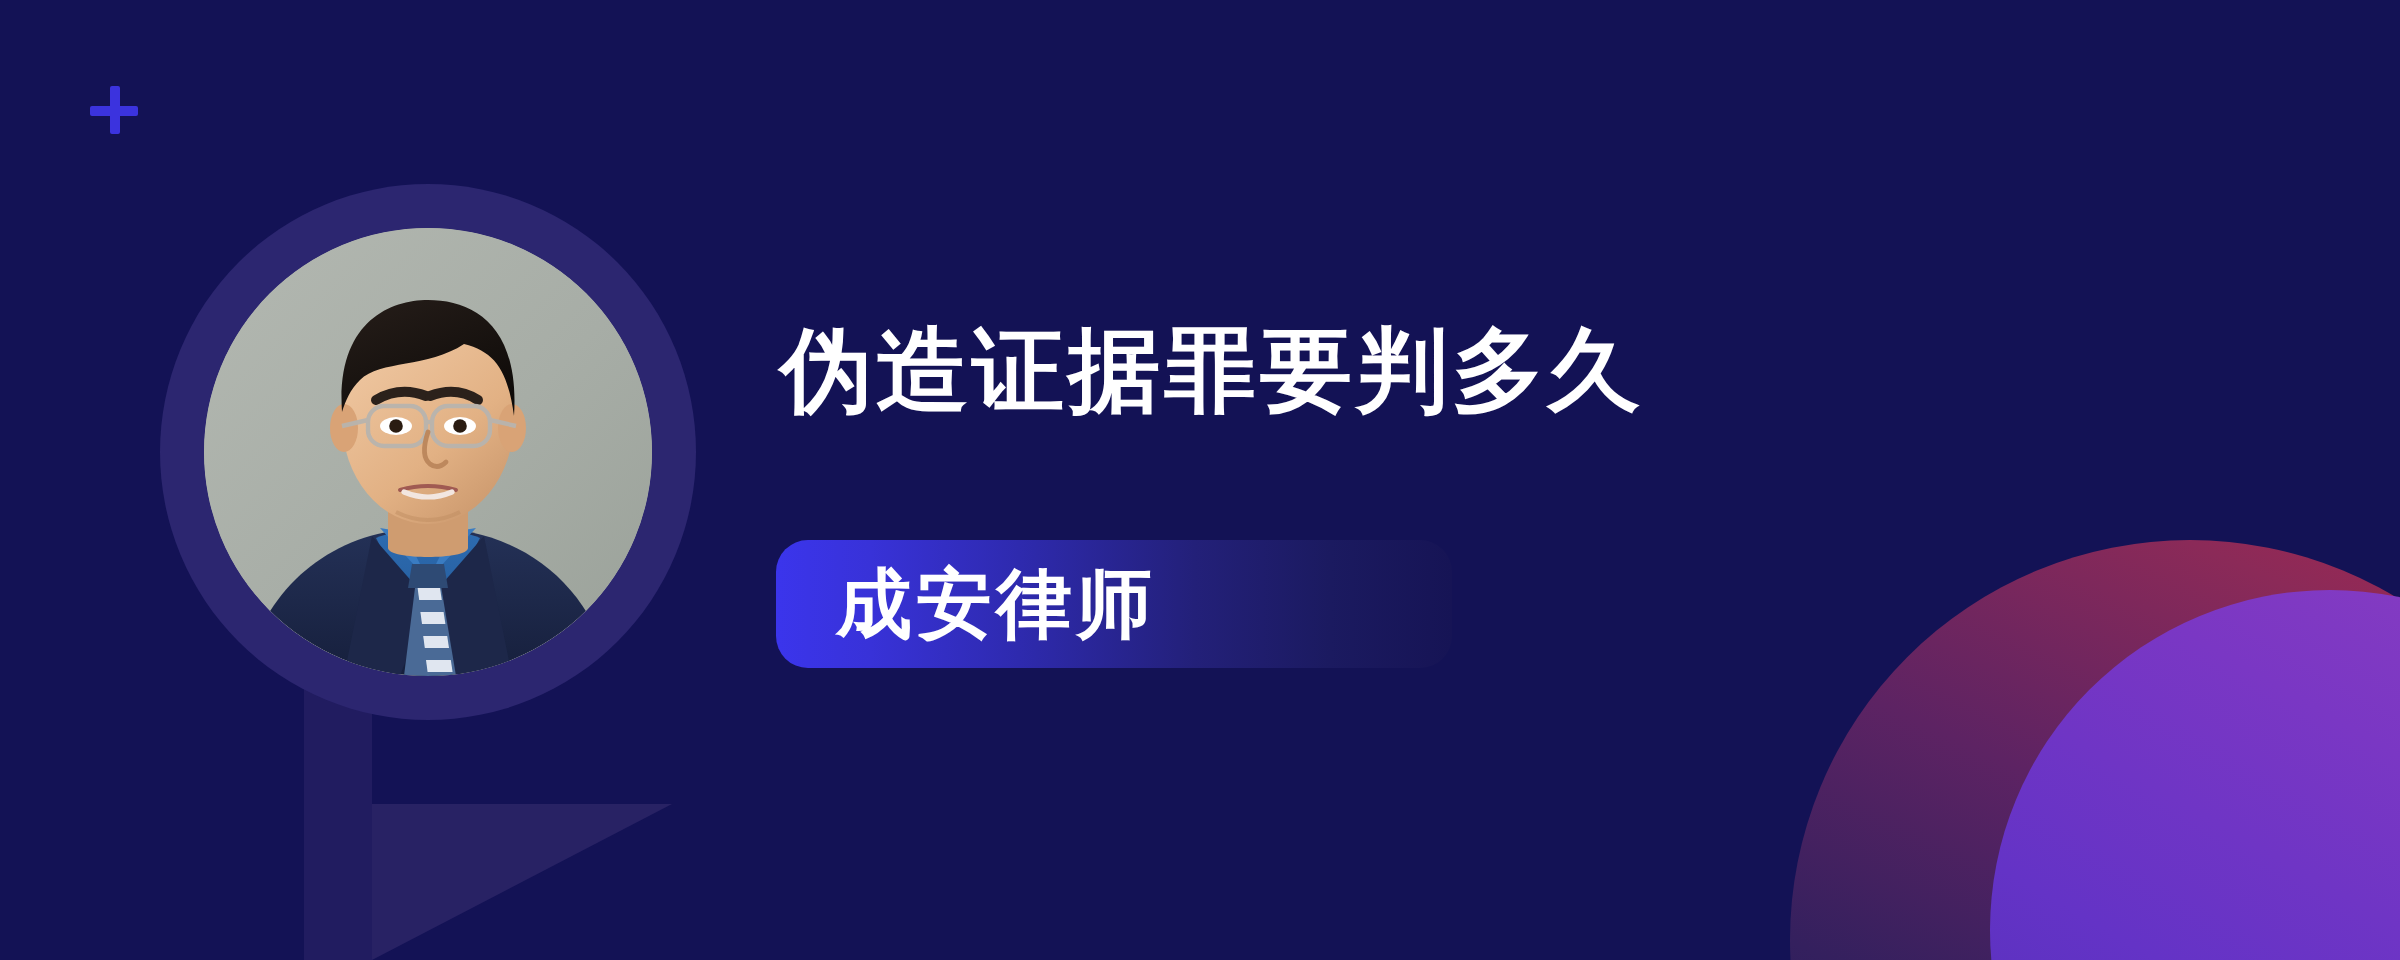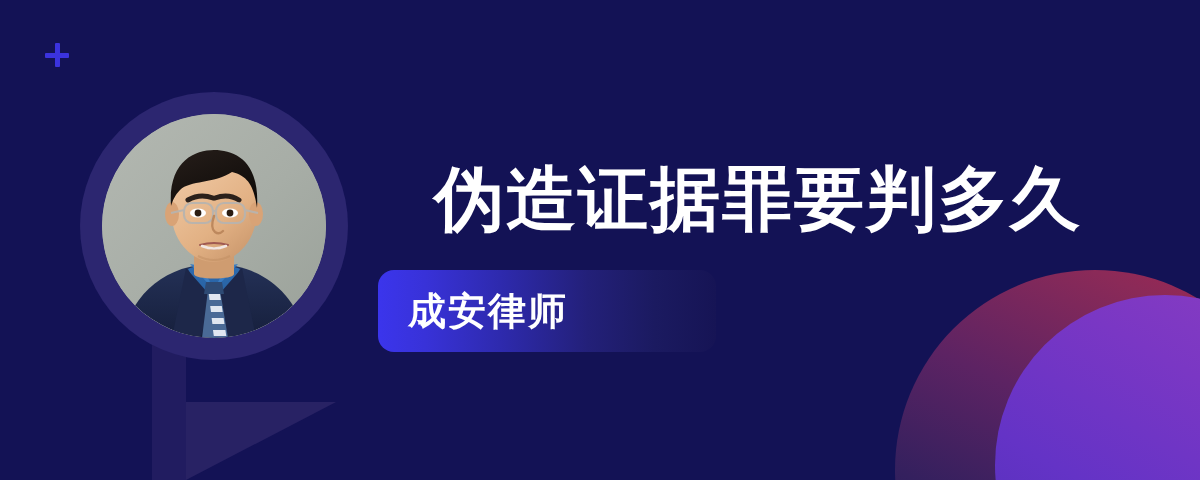--- a/index.html
+++ b/index.html
@@ -114,36 +114,35 @@
     overflow: hidden;
     background: #a9afa8;
   }
   #avatar-photo svg { display: block; }
 
   
   #headline {
     position: absolute;
     left: 390px;
     top: 160px;
-    font-size: 70px;
+    font-size: 46px;
     font-weight: 700;
     color: #ffffff;
     letter-spacing: 2px;
     line-height: 1.12;
     white-space: nowrap;
-    margin-left: 44px;
   }
 
   
   #name-badge {
     position: absolute;
-    left: 378px;
+    left: 388px;
     top: 270px;
     width: 338px;
-    height: 82px;
+    height: 64px;
     border-radius: 16px;
     background: linear-gradient(to right, #3b35ec 0%, #3832d8 14%, #2e2aae 36%, #232079 62%, #1b1a60 82%, #161455 100%);
     display: flex;
     align-items: center;
   }
   #name-badge-label {
     margin-left: 30px;
     font-size: 38px;
     font-weight: 700;
     color: #ffffff;

